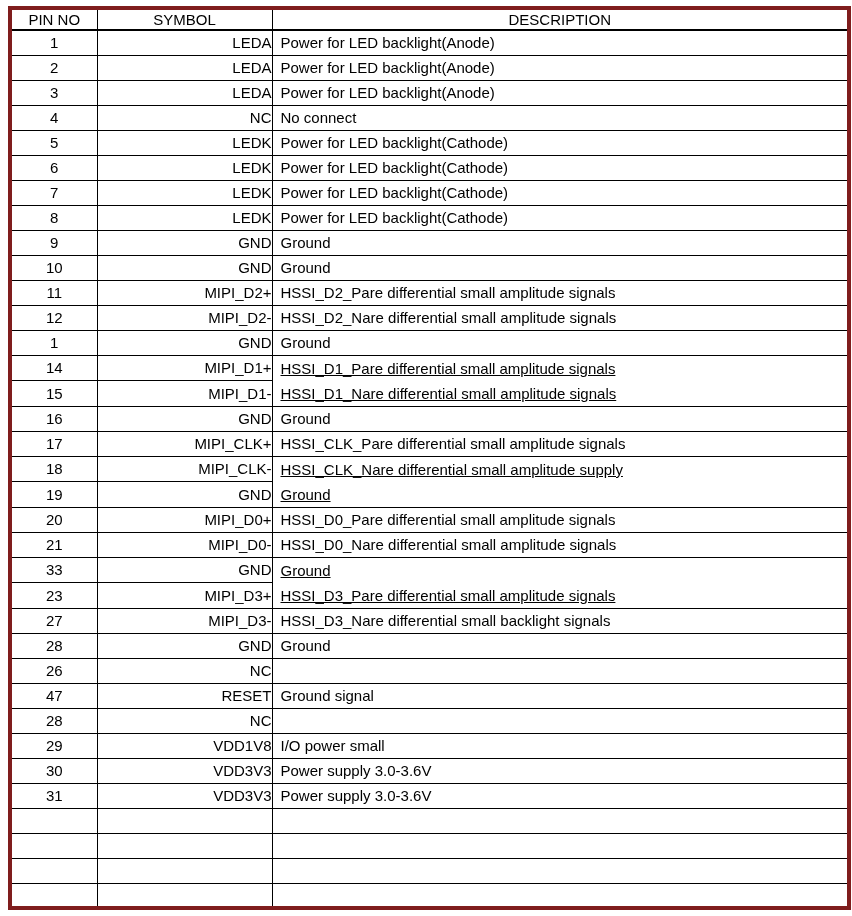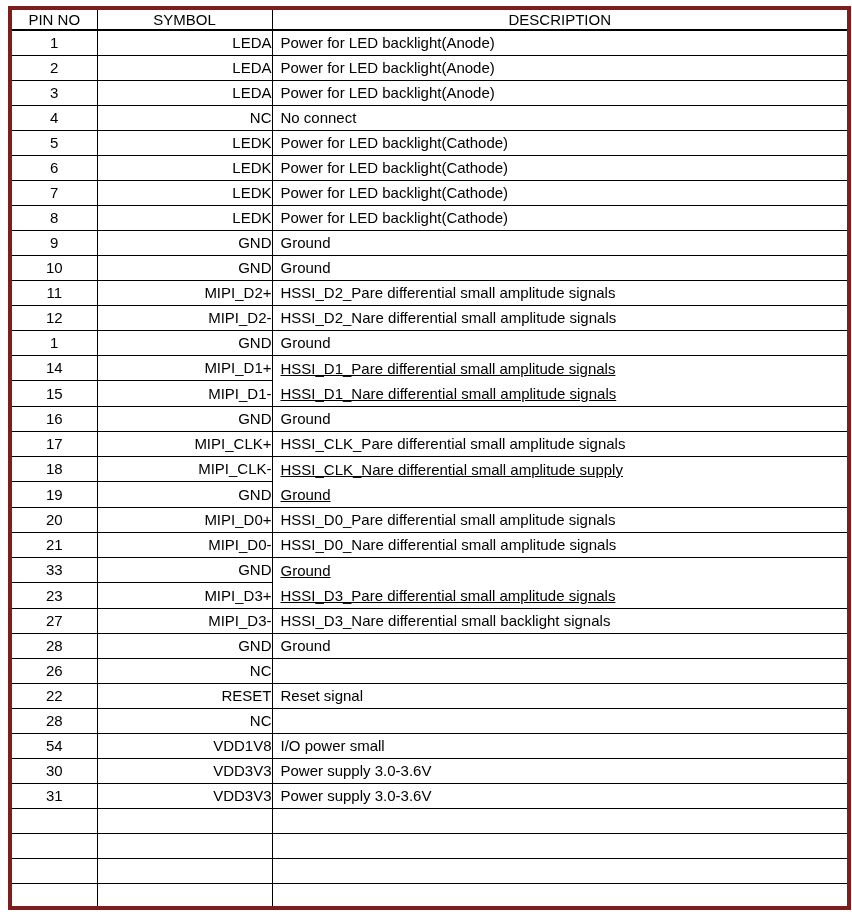--- a/index.html
+++ b/index.html
@@ -204,31 +204,31 @@
           <td class="col-pin">28</td>
           <td class="col-sym">GND</td>
           <td class="col-desc">Ground</td>
         </tr>
         <tr>
           <td class="col-pin">26</td>
           <td class="col-sym">NC</td>
           <td class="col-desc"></td>
         </tr>
         <tr>
-          <td class="col-pin">22</td>
+          <td class="col-pin">47</td>
           <td class="col-sym">RESET</td>
-          <td class="col-desc">Reset signal</td>
+          <td class="col-desc">Ground signal</td>
         </tr>
         <tr>
           <td class="col-pin">28</td>
           <td class="col-sym">NC</td>
           <td class="col-desc"></td>
         </tr>
         <tr>
-          <td class="col-pin">54</td>
+          <td class="col-pin">29</td>
           <td class="col-sym">VDD1V8</td>
           <td class="col-desc">I/O power small</td>
         </tr>
         <tr>
           <td class="col-pin">30</td>
           <td class="col-sym">VDD3V3</td>
           <td class="col-desc">Power supply 3.0-3.6V</td>
         </tr>
         <tr>
           <td class="col-pin">31</td>

